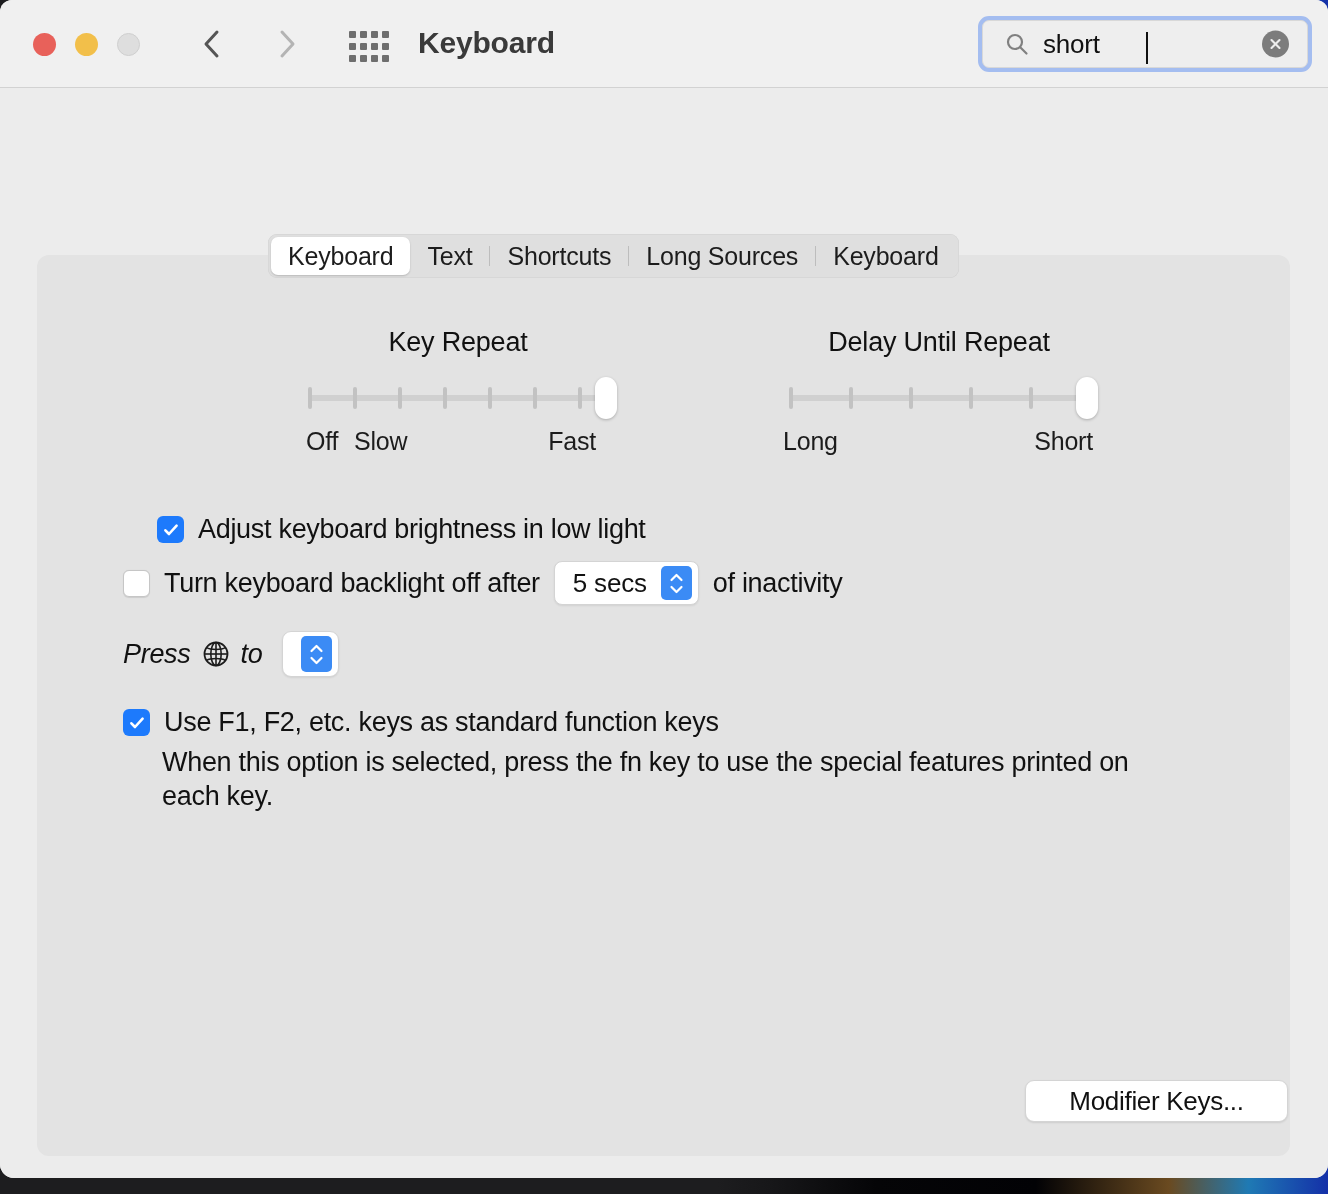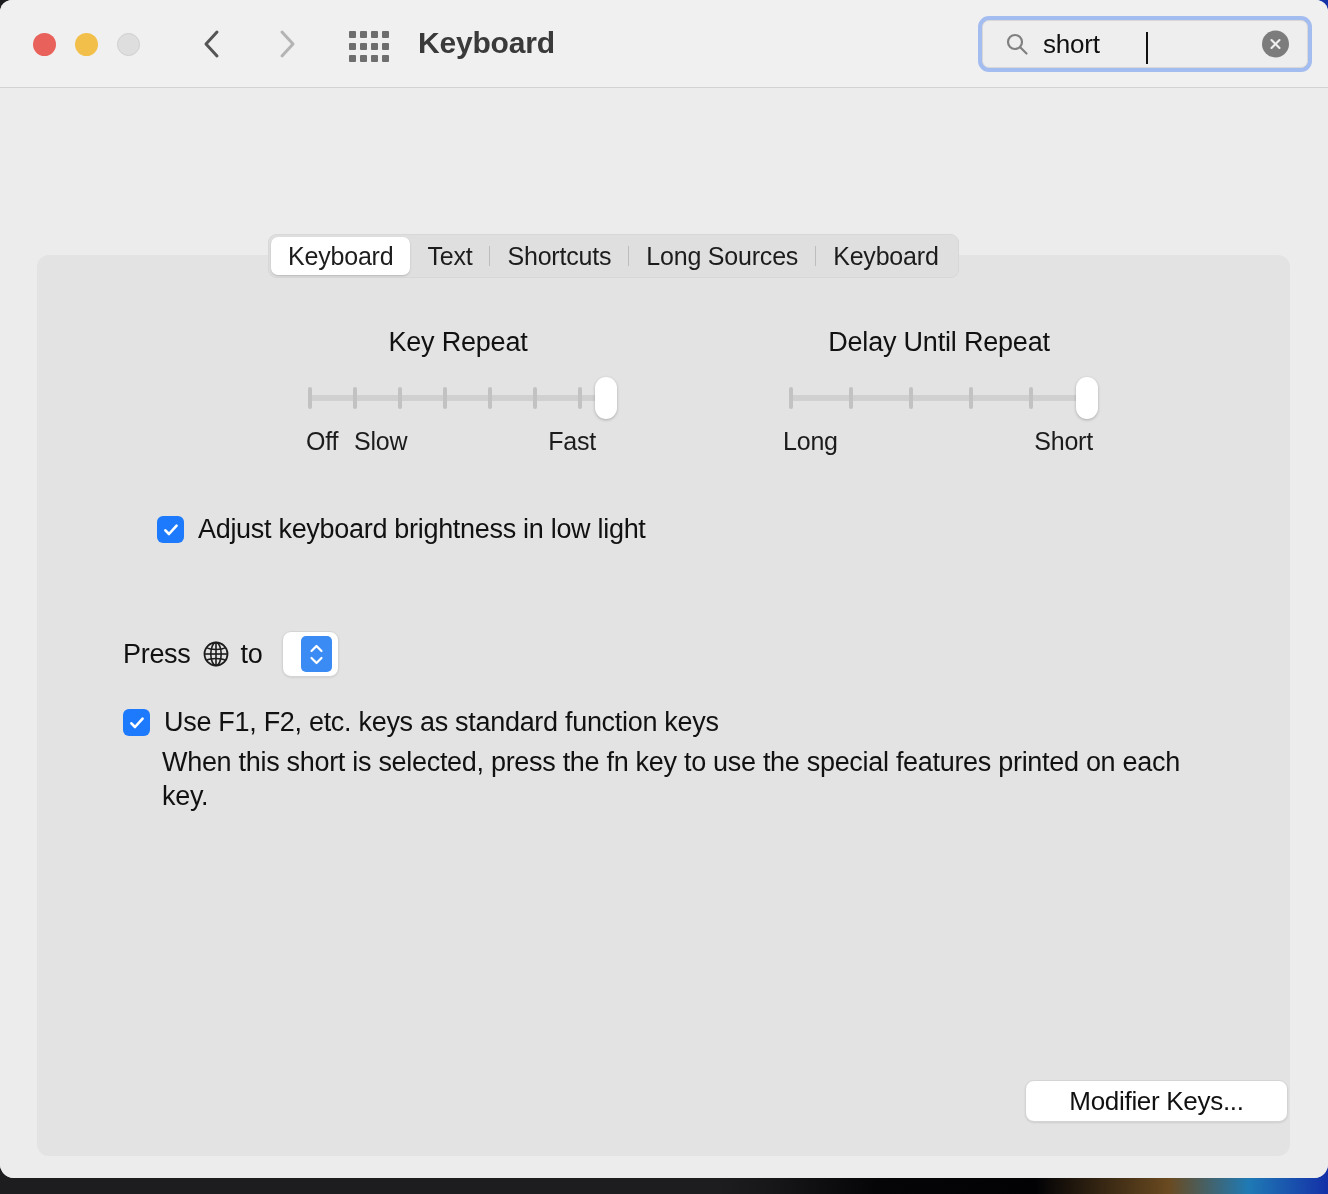--- a/index.html
+++ b/index.html
@@ -469,22 +469,38 @@
 
       <div class="opt-row" style="left:100px; top:259px; gap:14px;margin-left:20px;">
         <span class="checkbox on">
           <svg width="18" height="18" viewBox="0 0 18 18">
               <polyline points="3.4,9.3 7,13 14.6,4.6" fill="none" stroke="#ffffff" stroke-width="2.6" stroke-linecap="round" stroke-linejoin="round"></polyline>
             </svg>
         </span>
         <span class="opt-label">Adjust keyboard brightness in low light</span>
       </div>
 
-
-      <div class="opt-row" style="left:86px; top:376px; gap:11px;">
+      <div class="opt-row" style="left:86px; top:306px; gap:14px;">
+        <span class="checkbox off"></span>
+        <span class="opt-label">Turn keyboard backlight off after</span>
+        <span class="stepper">
+          <span class="stepper-value">5 secs</span>
+          <span class="stepper-arrows">
+            <svg width="15" height="9" viewBox="0 0 15 9">
+                <polyline points="2.5,7 7.5,2 12.5,7" fill="none" stroke="#ffffff" stroke-width="2.2" stroke-linecap="round" stroke-linejoin="round"></polyline>
+              </svg>
+            <svg width="15" height="9" viewBox="0 0 15 9">
+                <polyline points="2.5,2 7.5,7 12.5,2" fill="none" stroke="#ffffff" stroke-width="2.2" stroke-linecap="round" stroke-linejoin="round"></polyline>
+              </svg>
+          </span>
+        </span>
+        <span class="opt-label">of inactivity</span>
+      </div>
+
+      <div class="opt-row" style="left:86px; top:376px; gap:11px;font-style:italic;">
         <span class="opt-label">Press</span>
         <span class="globe-icon">
           <svg width="28" height="28" viewBox="0 0 28 28">
             <circle cx="14" cy="14" r="11.5" fill="none" stroke="#1c1c1c" stroke-width="1.8"></circle>
             <ellipse cx="14" cy="14" rx="5.2" ry="11.5" fill="none" stroke="#1c1c1c" stroke-width="1.6"></ellipse>
             <line x1="14" y1="2.5" x2="14" y2="25.5" stroke="#1c1c1c" stroke-width="1.6"></line>
             <line x1="2.5" y1="14" x2="25.5" y2="14" stroke="#1c1c1c" stroke-width="1.6"></line>
             <path d="M4.6 7.6 C 8.5 10, 19.5 10, 23.4 7.6" fill="none" stroke="#1c1c1c" stroke-width="1.5"></path>
             <path d="M4.6 20.4 C 8.5 18, 19.5 18, 23.4 20.4" fill="none" stroke="#1c1c1c" stroke-width="1.5"></path>
           </svg>
@@ -504,21 +520,21 @@
 
       <div class="opt-row" style="left:86px; top:452px; gap:14px;">
         <span class="checkbox on">
           <svg width="18" height="18" viewBox="0 0 18 18">
               <polyline points="3.4,9.3 7,13 14.6,4.6" fill="none" stroke="#ffffff" stroke-width="2.6" stroke-linecap="round" stroke-linejoin="round"></polyline>
             </svg>
         </span>
         <span class="opt-label">Use F1, F2, etc. keys as standard function keys</span>
       </div>
 
-      <div class="help-text" style="left:125px; top:490px; width:1020px;">When this short is selected, press the fn key to use the special features printed on each key.</div>
+      <div class="help-text" style="left:125px; top:490px; width:1020px;">When this option is selected, press the fn key to use the special features printed on each key.</div>
 
       <div class="btn" style="position:absolute; left:988px; top:825px; width:263px; height:42px; font-size:26px;">Modifier Keys...</div>
     </div>
 
     <div class="tabbar">
       <div class="tab active">Keyboard</div>
       <div class="tab">Text</div>
       <div class="tab-sep"></div>
       <div class="tab">Shortcuts</div>
       <div class="tab-sep"></div>

